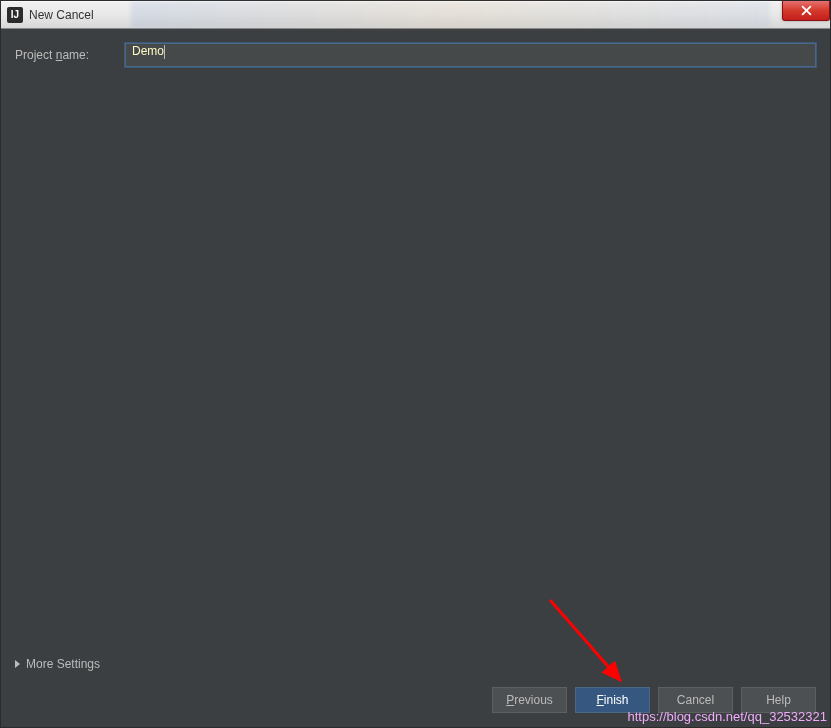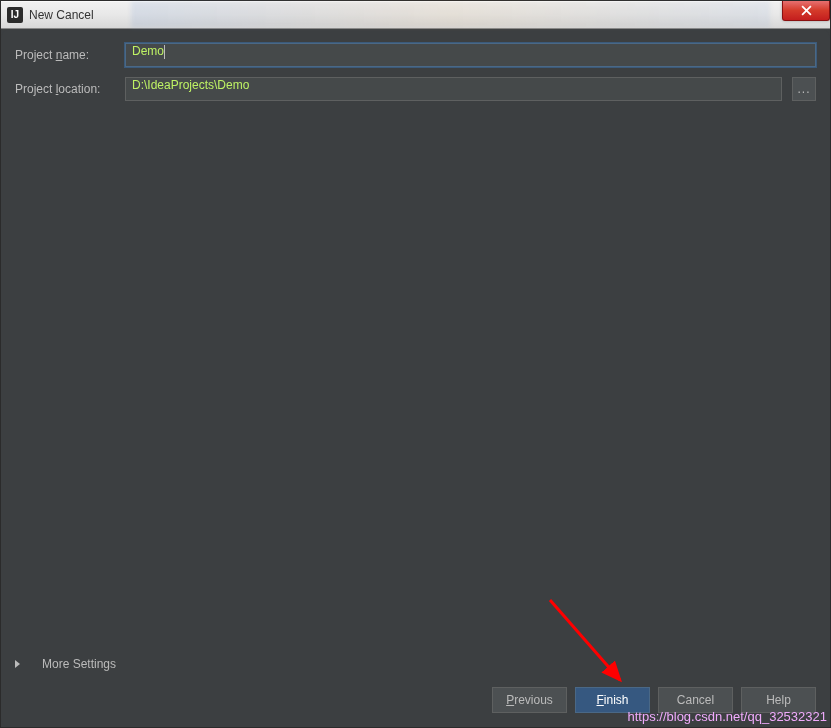--- a/index.html
+++ b/index.html
@@ -100,21 +100,21 @@
       color: #bbbbbb;
     }
     .form-label .mnemonic {
       text-decoration: underline;
     }
     .text-input {
       flex: 1;
       height: 24px;
       background: #45494a;
       border: 1px solid #5e6060;
-      color: #bef264;
+      color: #fef9c3;
       padding: 0 6px;
       outline: none;
     }
     .text-input.focused {
       border: 1px solid #4a6886;
       box-shadow: 0 0 0 1px #3b5a7a;
     }
     .browse-btn {
       width: 24px;
       height: 24px;
@@ -128,21 +128,21 @@
       letter-spacing: 1px;
     }
     .spacer {
       flex: 1;
     }
     .more-settings {
       display: flex;
       align-items: center;
       color: #bbbbbb;
       padding: 6px 0;
-      gap: 20px;
+      gap: 4px;
       cursor: pointer;
     }
     .triangle {
       width: 0;
       height: 0;
       border-top: 4px solid transparent;
       border-bottom: 4px solid transparent;
       border-left: 5px solid #bbbbbb;
       margin-right: 2px;
     }
@@ -211,29 +211,20 @@
 
   <div class="content">
 
     <div class="form-row">
       <label class="form-label">Project <span class="mnemonic">n</span>ame:</label>
       <div class="text-input focused">
         <span>Demo</span><span class="caret"></span>
       </div>
     </div>
 
-    <div class="form-row">
-      <label class="form-label">Project <span class="mnemonic">l</span>ocation:</label>
-      <div class="text-input">
-        <span>D:\IdeaProjects\Demo</span>
-      </div>
-      <div class="browse-btn">
-        <span>...</span>
-      </div>
-    </div>
 
     <div class="spacer"></div>
 
     <div class="more-settings">
       <div class="triangle"></div>
       <span><span class="mnemonic">M</span>ore Settings</span>
     </div>
 
     <div class="button-bar">
       <div class="btn"><span class="mnemonic">P</span>revious</div>

